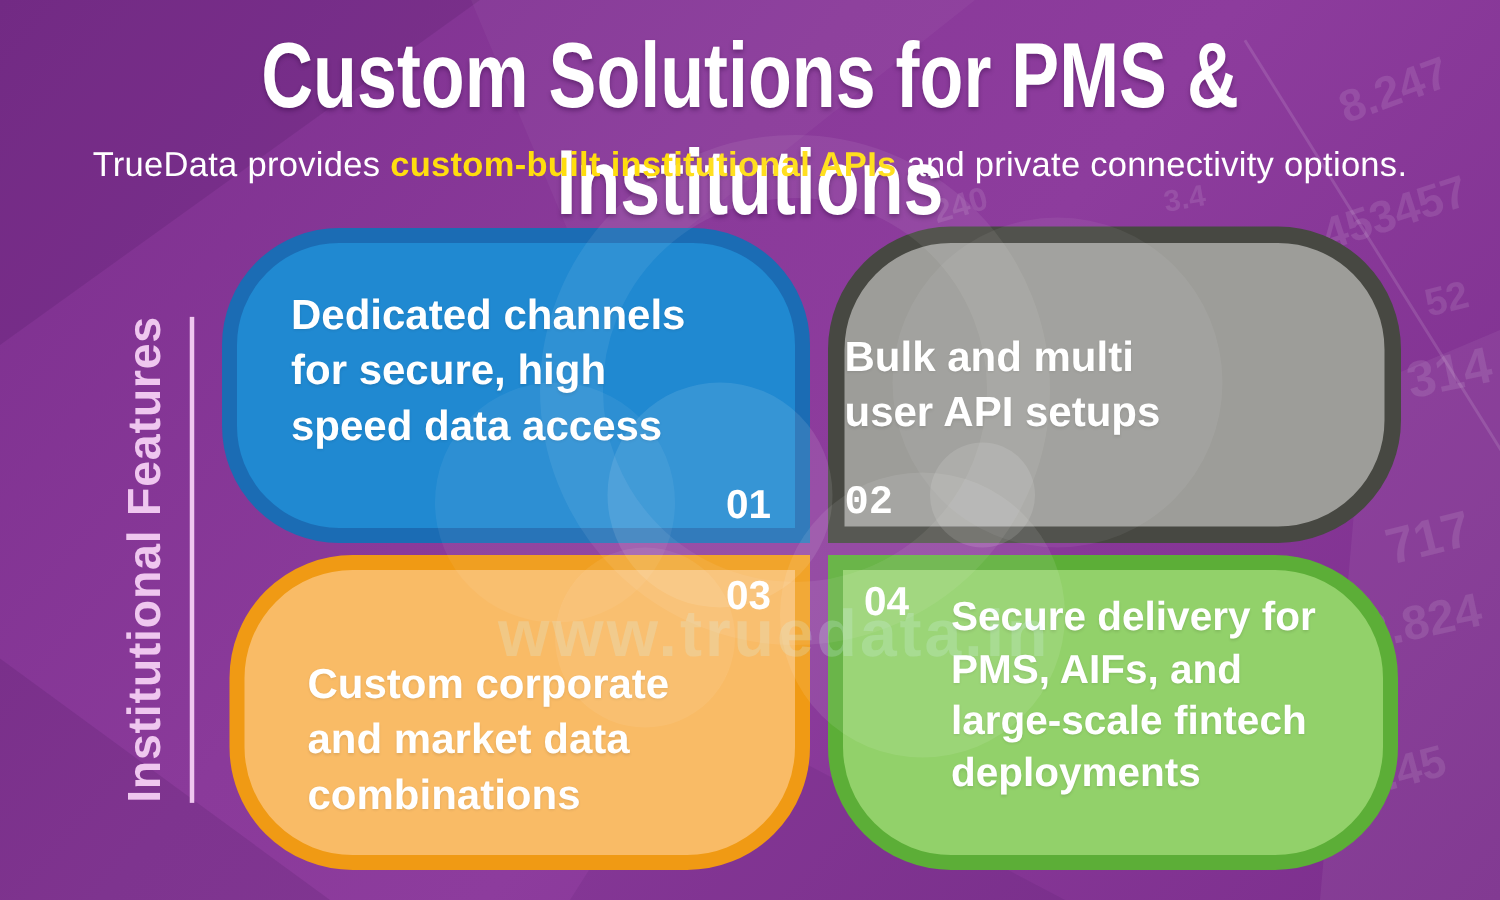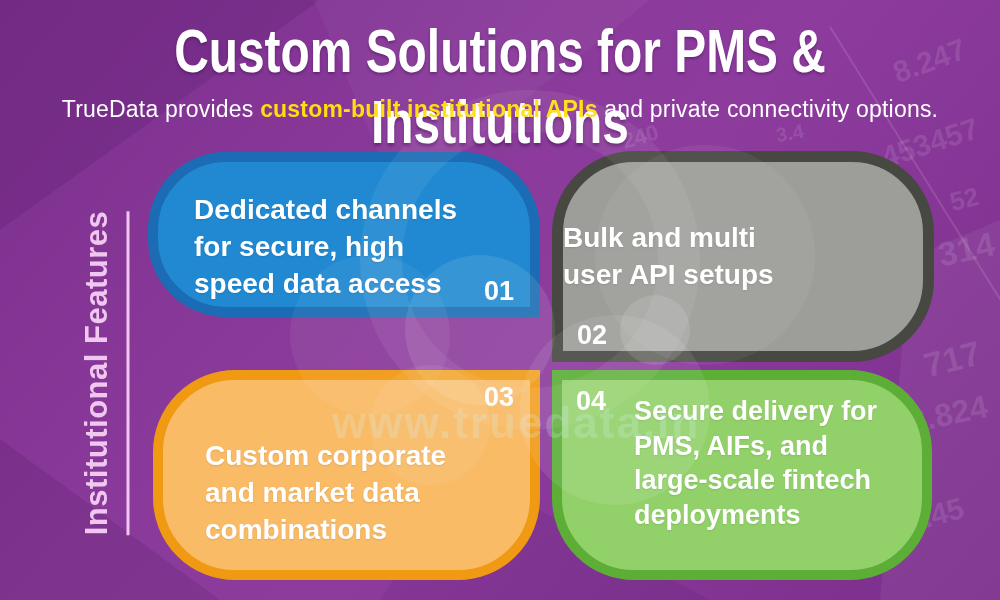--- a/index.html
+++ b/index.html
@@ -44,29 +44,29 @@
   
   .vlabel{position:absolute;z-index:4;left:104px;top:373px;white-space:nowrap;
     transform:translate(-50%,-50%) rotate(-90deg);
     color:#efc7ef;font-size:31px;font-weight:bold;letter-spacing:0.5px;
     border-bottom:3px solid #efc7ef;padding-bottom:12px;}
   
   .fbox{position:absolute;z-index:3;box-sizing:border-box;}
   .fbox .box-text{white-space:pre-line;color:#ffffff;font-weight:bold;
     font-size:28px;line-height:1.32;text-shadow:0 1px 2px rgba(0,0,0,0.10);}
   .fbox .box-num{position:absolute;color:#ffffff;font-weight:bold;font-size:27px;}
-  .fbox.blue{left:148px;top:152px;width:392px;height:165px;
+  .fbox.blue{left:148px;top:152px;width:392px;height:210px;
     border:10px solid #1b6cb4;background:#2089d1;border-radius:78px 78px 0 78px;}
   .fbox.blue .box-text{padding:30px 0 0 36px;}
   .fbox.blue .box-num{right:16px;bottom:0px;margin-left:44px;}
   .fbox.gray{left:552px;top:151px;width:382px;height:211px;
     border:11px solid #474842;background:#9d9d99;border-radius:82px 82px 82px 0;
     display:flex;align-items:center;}
   .fbox.gray .box-text{}
-  .fbox.gray .box-num{left:14px;bottom:0px;}
+  .fbox.gray .box-num{left:0;bottom:0px;font-family:Liberation Mono, monospace;}
   .fbox.orange{left:153px;top:370px;width:387px;height:210px;
     border:10px solid #f09a14;background:#f9bb66;border-radius:82px 0 82px 82px;}
   .fbox.orange .box-text{padding:58px 0 0 42px;}
   .fbox.orange .box-num{right:16px;top:2px;}
   .fbox.green{left:552px;top:370px;width:380px;height:210px;
     border:10px solid #5cae37;background:#92d16a;border-radius:0 82px 82px 82px;}
   .fbox.green .box-text{padding:14px 0 0 72px;font-size:27px;line-height:1.28;}
   .fbox.green .box-num{left:14px;top:6px;}
   
   .circ{position:absolute;z-index:5;border-radius:50%;pointer-events:none;}

